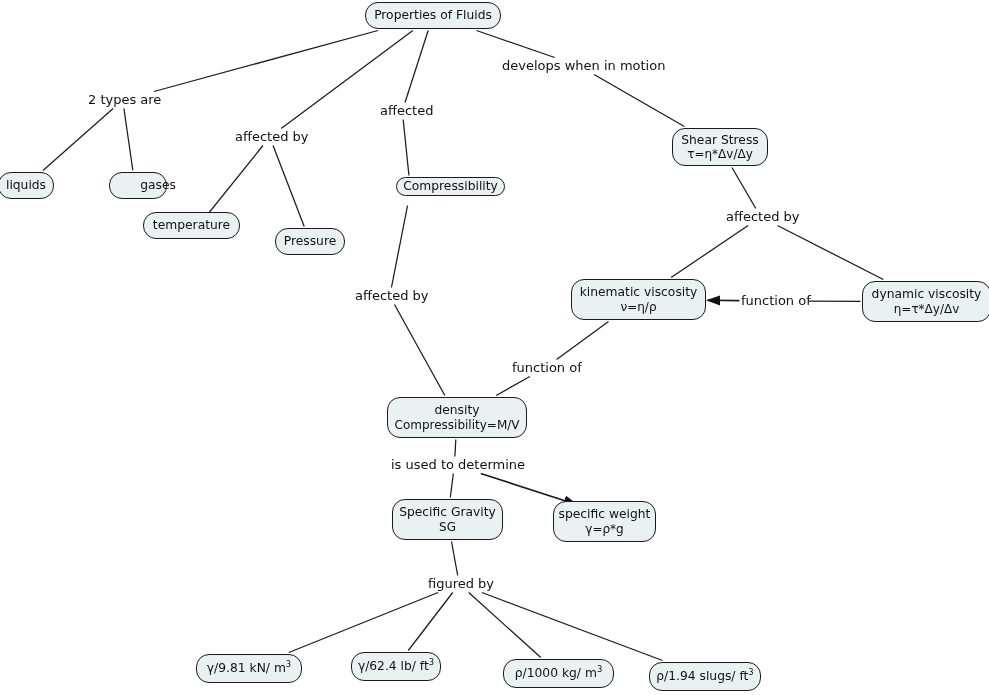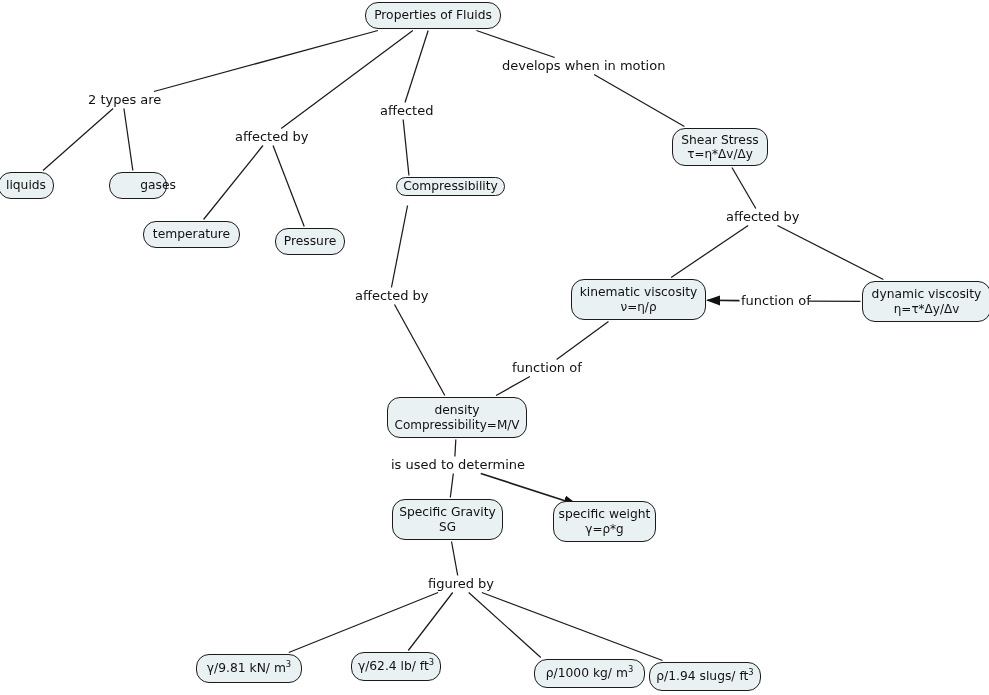--- a/index.html
+++ b/index.html
@@ -107,21 +107,21 @@
   <div id="node-group">
       <div class="node" style="left: 365px; top: 2px; width: 136px; height: 27px;">
         <span>Properties of Fluids</span>
       </div>
       <div class="node" style="left: -2px; top: 172px; width: 56px; height: 27px;">
         <span>liquids</span>
       </div>
       <div class="node" style="left: 109px; top: 172px; width: 52px; height: 27px; padding-left: 48px;">
         <span>gases</span>
       </div>
-      <div class="node" style="left: 143px; top: 221px; width: 97px; height: 27px;">
+      <div class="node" style="left: 143px; top: 212px; width: 97px; height: 27px;">
         <span>temperature</span>
       </div>
       <div class="node" style="left: 275px; top: 228px; width: 70px; height: 27px;">
         <span>Pressure</span>
       </div>
       <div class="node" style="left: 356px; top: 177px; width: 109px; height: 19px; margin-left: 40px;">
         <span>Compressibility</span>
       </div>
       <div class="node" style="left: 672px; top: 128px; width: 96px; height: 38px;">
         <span>Shear Stress</span>
@@ -148,21 +148,21 @@
         <span class="line2">γ=ρ*g</span>
       </div>
     </div>
   <div id="formula-group">
       <div class="node" style="left: 196px; top: 654px; width: 106px; height: 29px;">
         <span><span>γ/9.81 kN/ m</span><sup>3</sup></span>
       </div>
       <div class="node" style="left: 351px; top: 652px; width: 90px; height: 29px;">
         <span><span>γ/62.4 lb/ ft</span><sup>3</sup></span>
       </div>
-      <div class="node" style="left: 503px; top: 659px; width: 111px; height: 29px; margin-left: 31px;">
+      <div class="node" style="left: 503px; top: 659px; width: 111px; height: 29px;">
         <span><span>ρ/1000 kg/ m</span><sup>3</sup></span>
       </div>
       <div class="node" style="left: 649px; top: 662px; width: 112px; height: 29px;">
         <span><span>ρ/1.94 slugs/ ft</span><sup>3</sup></span>
       </div>
     </div>
   <div id="label-group">
       <div class="label" style="left: 88px; top: 93px;">2 types are</div>
       <div class="label" style="left: 235px; top: 130px;">affected by</div>
       <div class="label" style="left: 380px; top: 104px;">affected</div>

